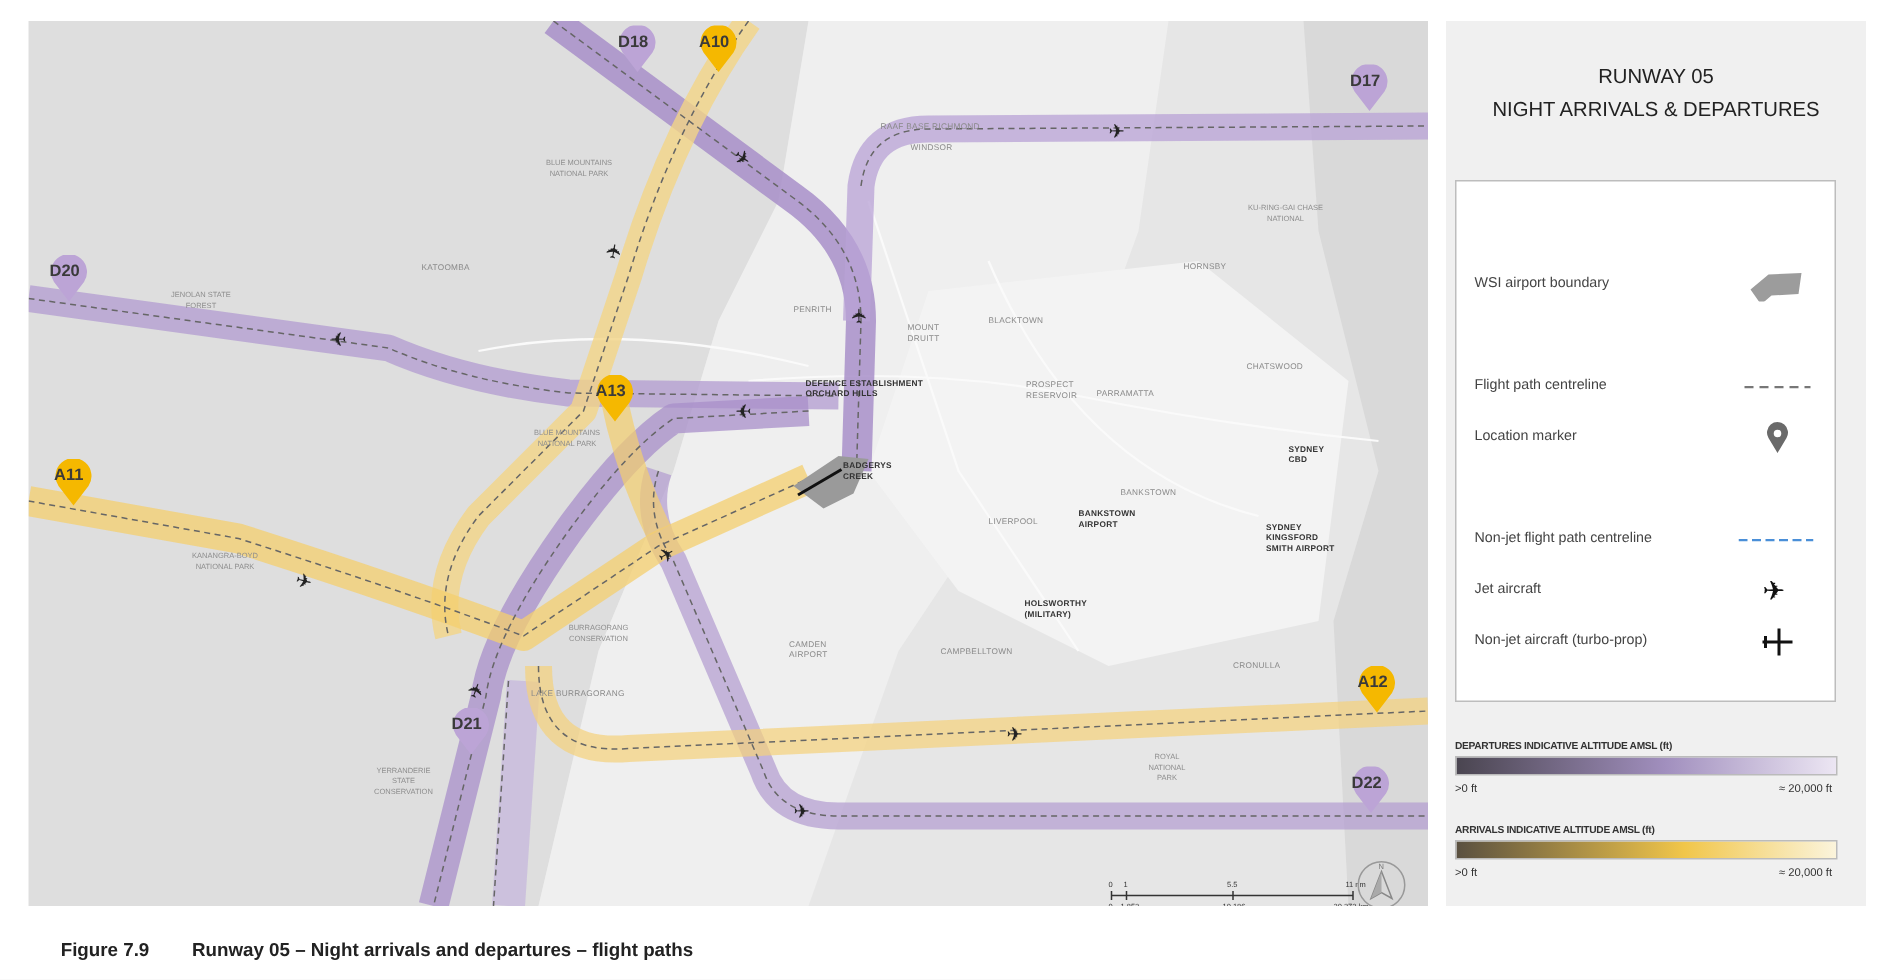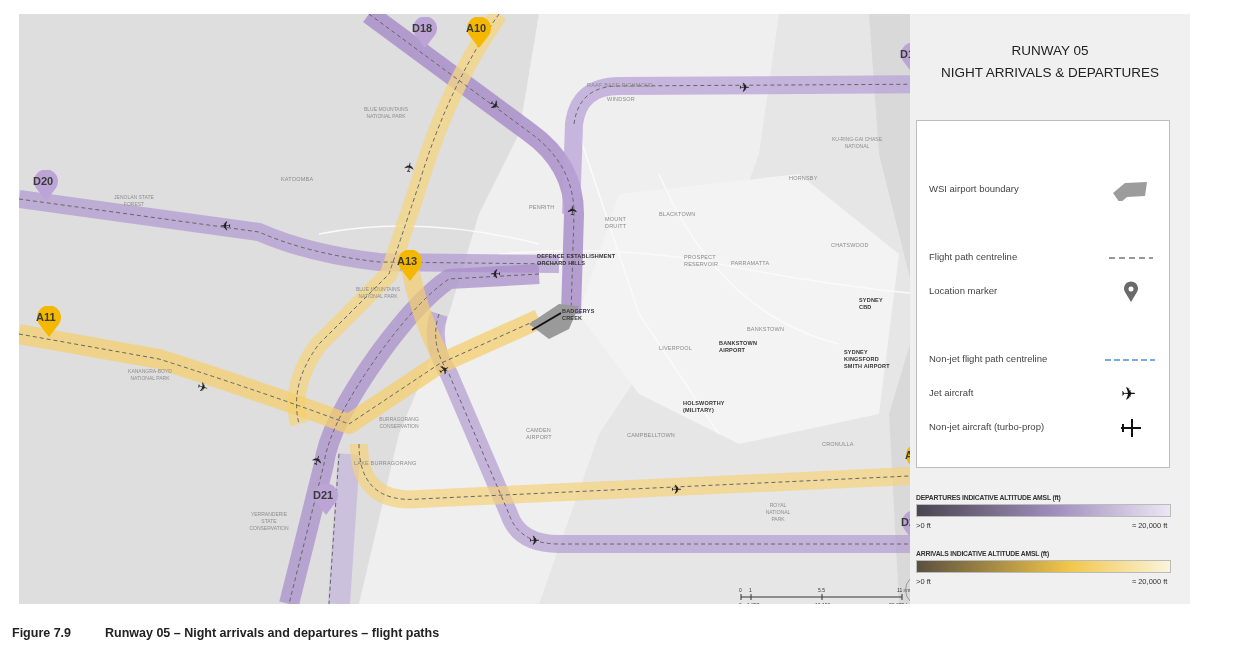--- a/index.html
+++ b/index.html
@@ -7,33 +7,33 @@
   #map{position:absolute;left:19px;top:14px;width:933px;height:590px;background:#e6e6e6;overflow:hidden;}
   #map svg{position:absolute;left:0;top:0;}
   .place{position:absolute;font-size:5.5px;color:#8a8a8a;letter-spacing:0.2px;text-transform:uppercase;white-space:nowrap;line-height:7px;}
   .place.bold{color:#333;font-weight:bold;}
   .area{position:absolute;font-size:5px;color:#8e8e8e;text-transform:uppercase;text-align:center;line-height:7px;white-space:nowrap;}
   .marker{position:absolute;width:26px;height:32px;}
   .marker span{position:absolute;left:0;top:5px;width:26px;text-align:left;font-size:11px;color:#3a3a3a;font-weight:bold;}
   #scalebar{position:absolute;left:718px;top:568px;width:180px;height:30px;}
   #scalebar .tick{position:absolute;font-size:5px;color:#333;}
   #north{position:absolute;left:886px;top:560px;width:30px;height:30px;border:1px solid #999;border-radius:50%;}
-  #panel{position:absolute;left:910px;top:14px;width:280px;height:590px;background:#f0f0f0;}
+  #panel{position:absolute;left:964px;top:14px;width:280px;height:590px;background:#f0f0f0;}
   #panel-title{position:absolute;left:0;top:26px;width:280px;text-align:center;font-size:13.5px;line-height:22px;color:#222;}
   #key{position:absolute;left:6px;top:106px;width:252px;height:346px;background:#fff;border:1px solid #bdbdbd;}
   #key-title{position:absolute;left:0;top:14px;width:252px;text-align:center;font-weight:bold;font-size:14px;color:#111;}
   .key-row{position:absolute;left:12px;width:230px;height:22px;}
   .key-label{position:absolute;left:0;top:4px;font-size:9.5px;color:#444;}
   .key-sym{position:absolute;right:4px;top:0;width:50px;height:22px;}
   .grad-title{position:absolute;left:6px;font-size:6.8px;font-weight:bold;color:#333;letter-spacing:-0.2px;}
   .grad-bar{position:absolute;left:6px;width:253px;height:11px;border:1px solid #bbb;}
   .grad-lo{position:absolute;left:6px;font-size:7.5px;color:#333;}
   .grad-hi{position:absolute;left:222px;font-size:7.5px;color:#333;line-height:9px;width:40px;}
   #caption{position:absolute;left:12px;top:626px;font-size:12.5px;font-weight:bold;color:#222;}
-  #caption .num{display:inline-block;width:93px;}
+  #caption .num{display:inline-block;width:116px;text-align:center;}
 </style>
 </head>
 <body>
 
 <div id="map">
   <svg width="933" height="590" viewBox="0 0 933 590">
     <defs>
       <linearGradient id="dep-fade" x1="0" y1="0" x2="0" y2="1">
         <stop offset="0" stop-color="#a88fc9" stop-opacity="0.9"></stop>
         <stop offset="1" stop-color="#c9b8e0" stop-opacity="0.55"></stop>
@@ -159,21 +159,21 @@
         <path d="M13 31 L3 18 A12 12 0 1 1 23 18 Z" fill="#f5b800"></path>
       </svg>
     <span>A11</span>
   </div>
   <div class="marker" style="left:886px;top:430px;">
     <svg width="26" height="32">
         <path d="M13 31 L3 18 A12 12 0 1 1 23 18 Z" fill="#f5b800"></path>
       </svg>
     <span>A12</span>
   </div>
-  <div class="marker" style="left:282px;top:470px;margin-left:12px;">
+  <div class="marker" style="left:282px;top:458px;">
     <svg width="26" height="32">
         <path d="M13 31 L3 18 A12 12 0 1 1 23 18 Z" fill="#bca4d6"></path>
       </svg>
     <span>D21</span>
   </div>
   <div class="marker" style="left:882px;top:497px;">
     <svg width="26" height="32">
         <path d="M13 31 L3 18 A12 12 0 1 1 23 18 Z" fill="#bca4d6"></path>
       </svg>
     <span>D22</span>

